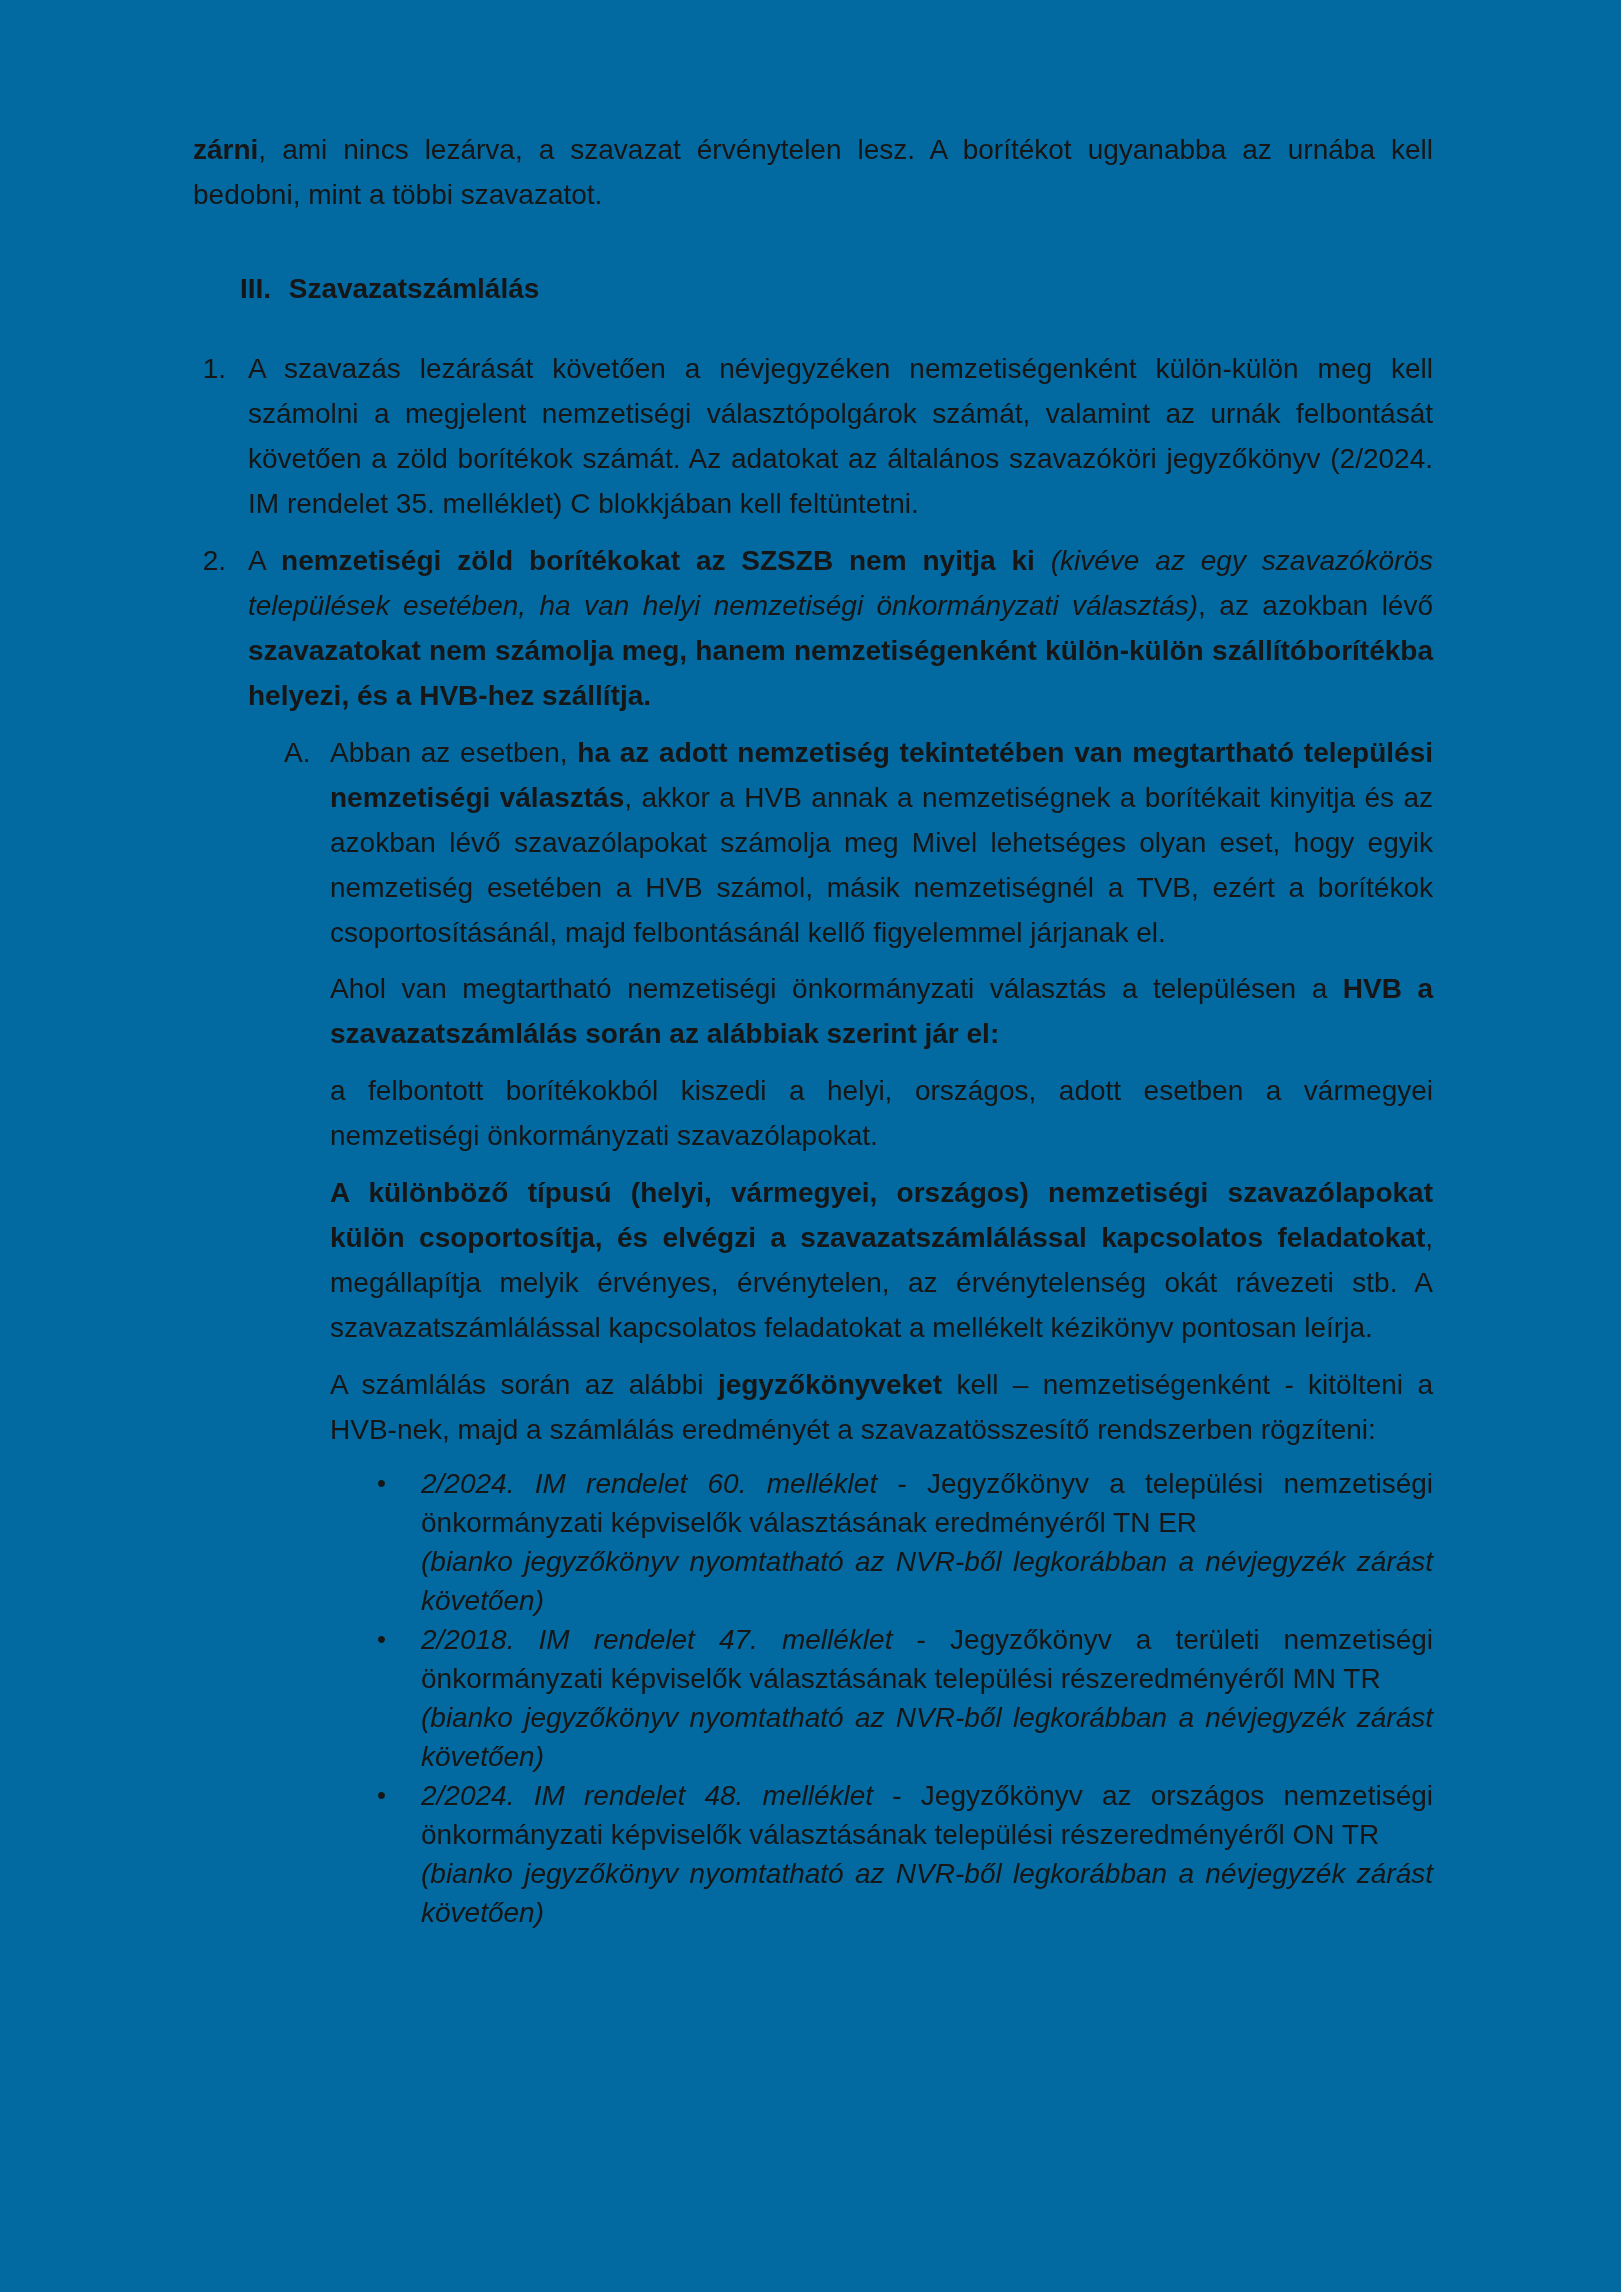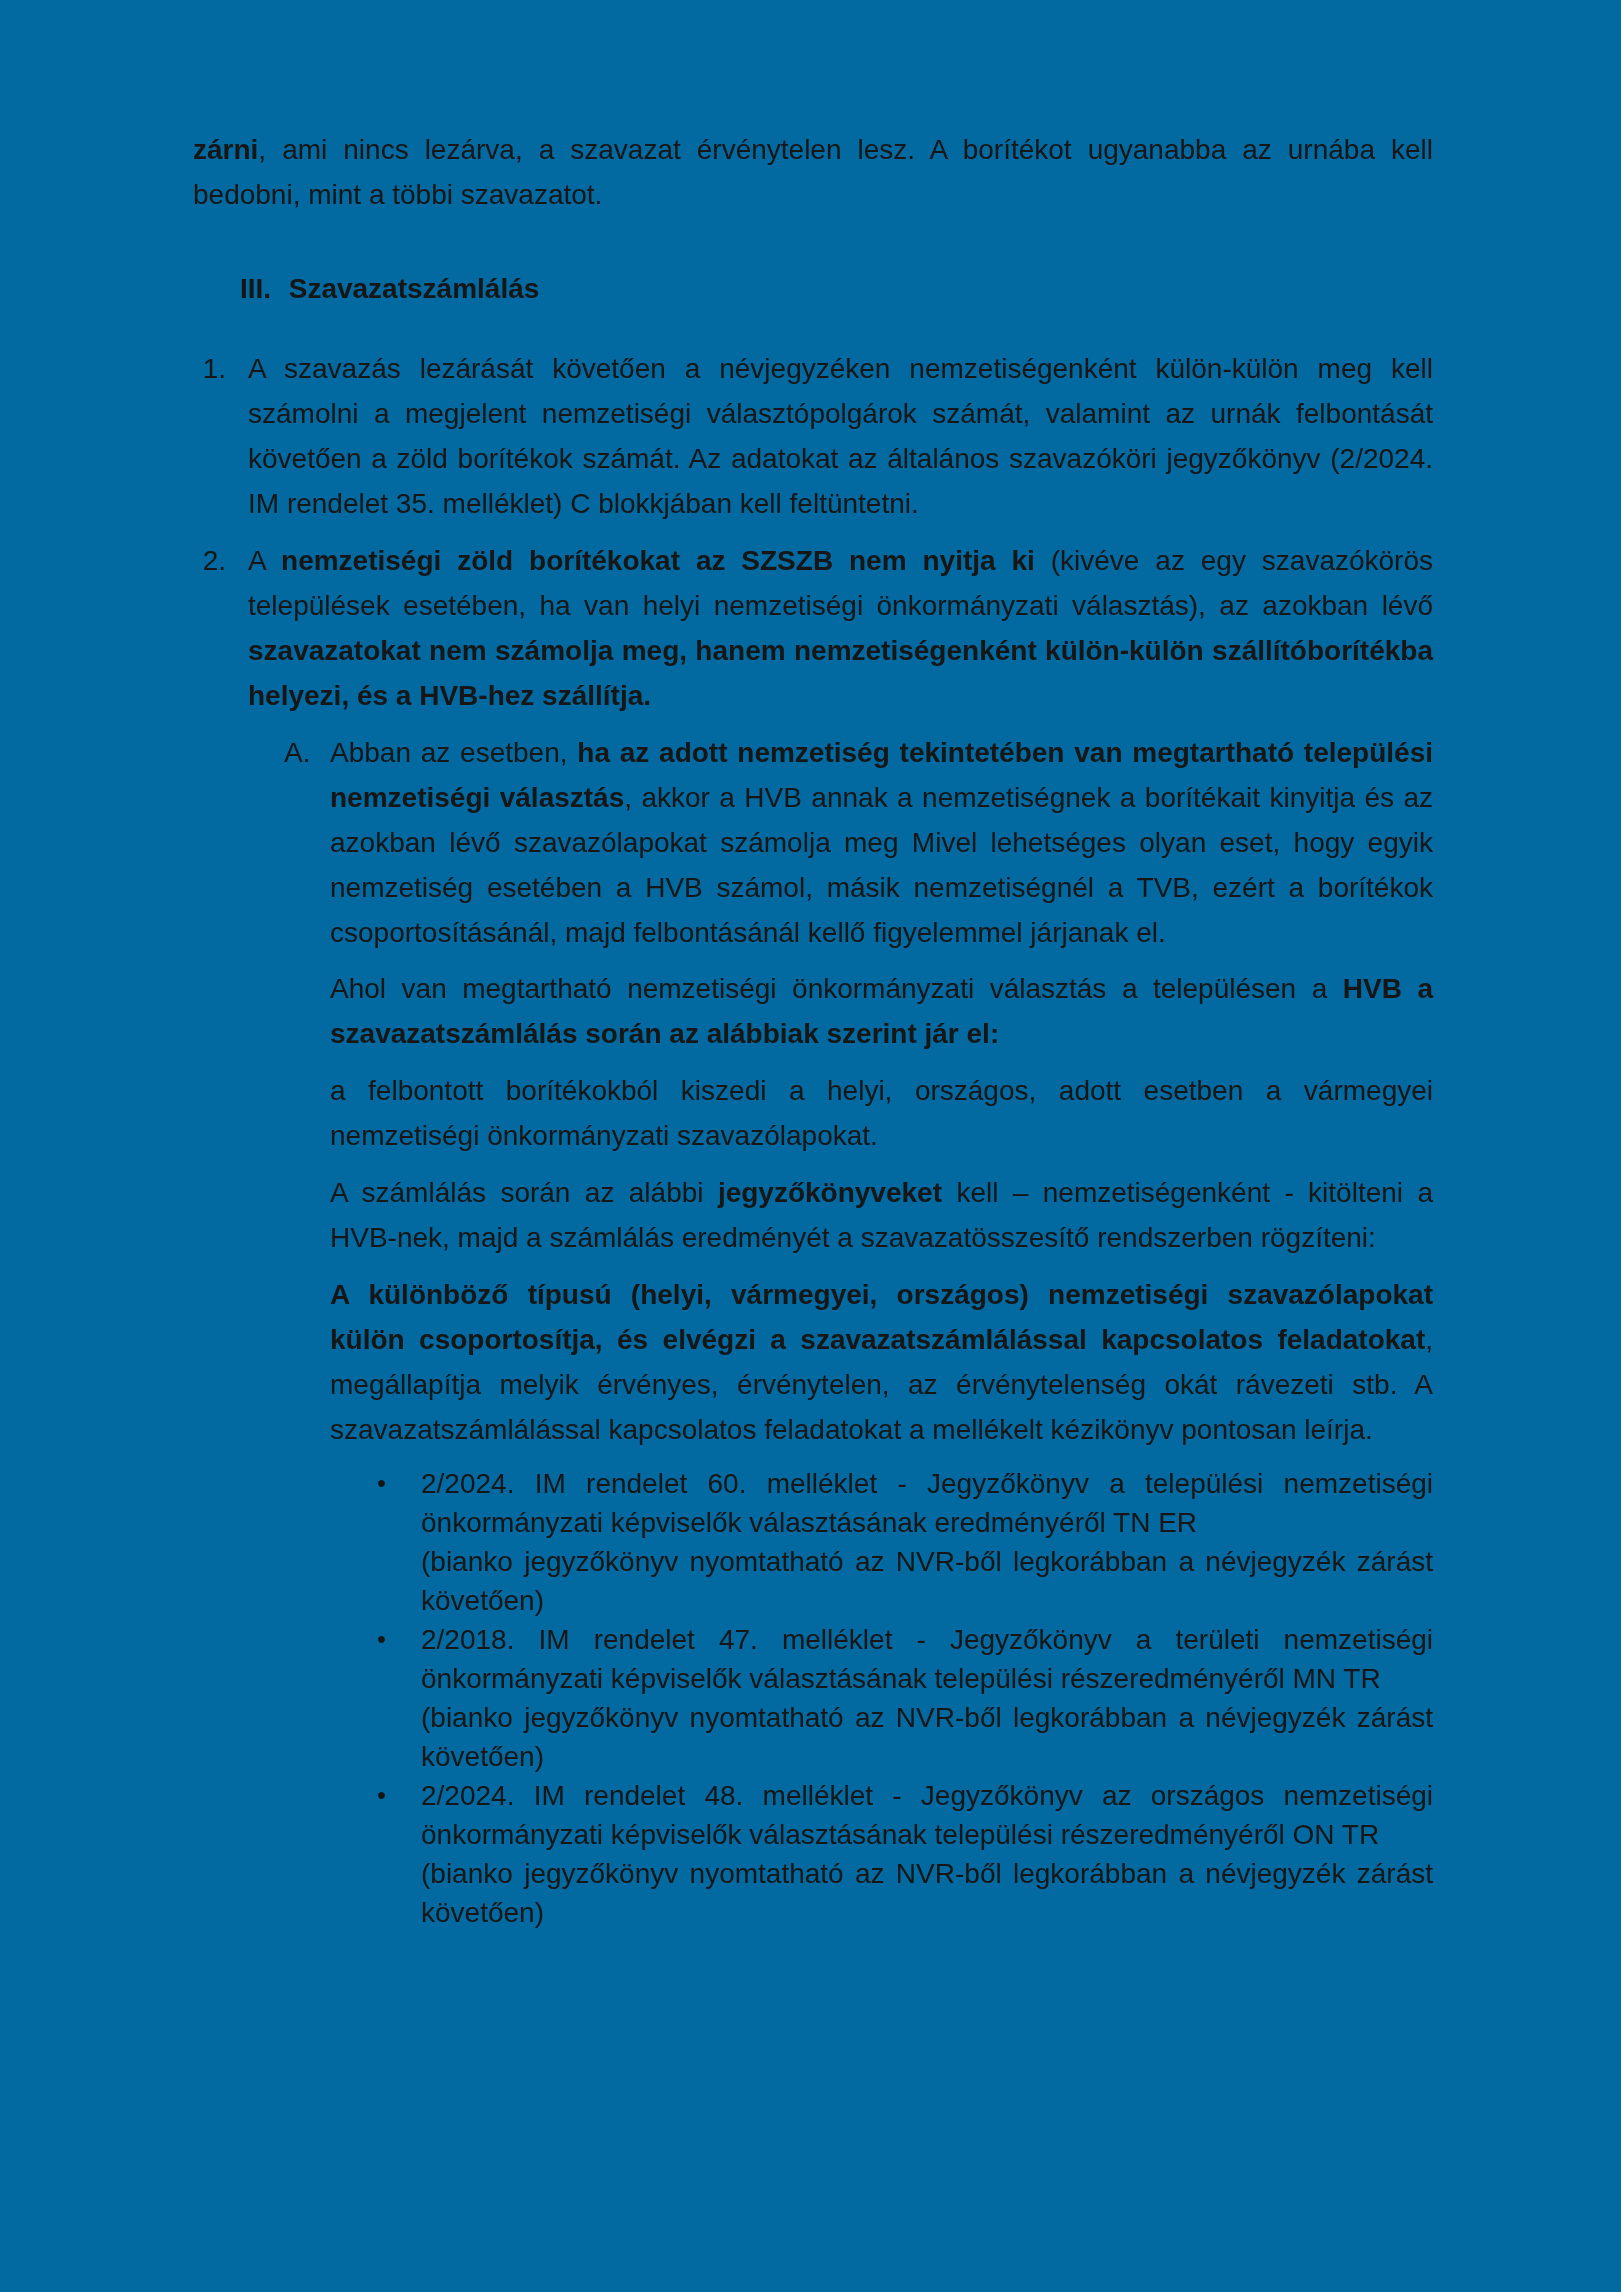--- a/index.html
+++ b/index.html
@@ -10,21 +10,21 @@
     background: #0369a1;
     box-sizing: border-box;
     padding: 127px 188px 26px 193px;
     font-family: "Liberation Sans", sans-serif;
     font-size: 28px;
     line-height: 45px;
     color: #161616;
     overflow: hidden;
   }
   .b { font-weight: bold; }
-  .i { }
+  .i { font-style: italic; }
   p { margin: 0; }
   .justify { text-align: justify; }
   .para { margin: 0 0 11.8px 0; }
   .heading {
     margin: 49px 0 35px 47px;
     font-weight: bold;
   }
   .heading .hnum { margin-right: 17.6px; text-align: center; }
   .numitem {
     display: flex;
@@ -77,23 +77,23 @@
 
   <div class="subitem">
     <span class="marker">A.</span>
     <p class="content justify"><span>Abban az esetben, </span><span class="b">ha az adott nemzetiség tekintetében van megtartható települési nemzetiségi választás</span><span>, akkor a HVB annak a nemzetiségnek a borítékait kinyitja és az azokban lévő szavazólapokat számolja meg Mivel lehetséges olyan eset, hogy egyik nemzetiség esetében a HVB számol, másik nemzetiségnél a TVB, ezért a borítékok csoportosításánál, majd felbontásánál kellő figyelemmel járjanak el.</span></p>
   </div>
 
   <p class="para indent2 justify"><span>Ahol van megtartható nemzetiségi önkormányzati választás a településen a </span><span class="b">HVB a szavazatszámlálás során az alábbiak szerint jár el:</span></p>
 
   <p class="para indent2 justify"><span>a felbontott borítékokból kiszedi a helyi, országos, adott esetben a vármegyei nemzetiségi önkormányzati szavazólapokat.</span></p>
 
+  <p class="para indent2 justify"><span class="b">A különböző típusú (helyi, vármegyei, országos) nemzetiségi szavazólapokat külön csoportosítja, és elvégzi a szavazatszámlálással kapcsolatos feladatokat</span><span>, megállapítja melyik érvényes, érvénytelen, az érvénytelenség okát rávezeti stb. A szavazatszámlálással kapcsolatos feladatokat a mellékelt kézikönyv pontosan leírja.</span></p>
+
   <p class="para indent2 justify"><span>A számlálás során az alábbi </span><span class="b">jegyzőkönyveket</span><span> kell – nemzetiségenként - kitölteni a HVB-nek, majd a számlálás eredményét a szavazatösszesítő rendszerben rögzíteni:</span></p>
-
-  <p class="para indent2 justify"><span class="b">A különböző típusú (helyi, vármegyei, országos) nemzetiségi szavazólapokat külön csoportosítja, és elvégzi a szavazatszámlálással kapcsolatos feladatokat</span><span>, megállapítja melyik érvényes, érvénytelen, az érvénytelenség okát rávezeti stb. A szavazatszámlálással kapcsolatos feladatokat a mellékelt kézikönyv pontosan leírja.</span></p>
 
   <div class="bullets">
 
     <div class="bullet">
       <span class="marker">•</span>
       <p class="content justify"><span class="i">2/2024. IM rendelet 60. melléklet</span><span> - </span><span>Jegyzőkönyv a települési nemzetiségi önkormányzati képviselők választásának eredményéről TN ER</span><br><span class="i">(bianko jegyzőkönyv nyomtatható az NVR-ből legkorábban a névjegyzék zárást követően)</span></p>
     </div>
 
     <div class="bullet">
       <span class="marker">•</span>

